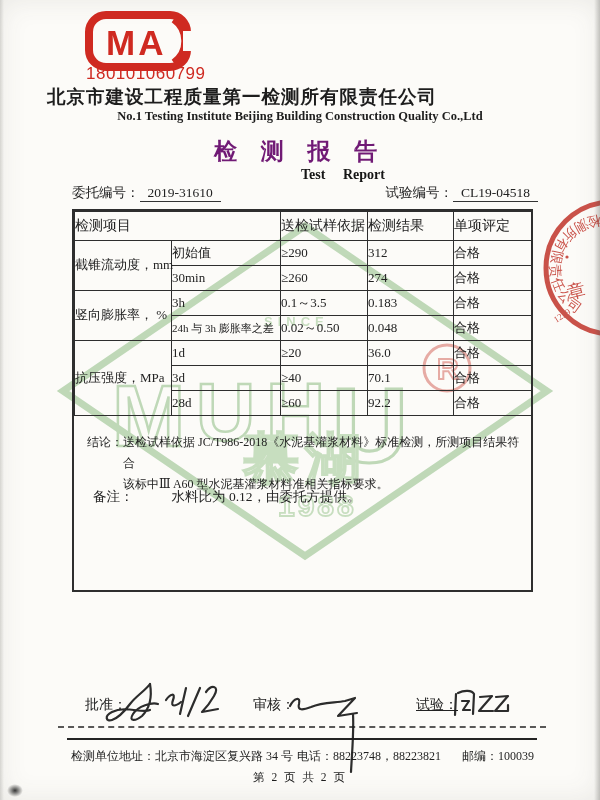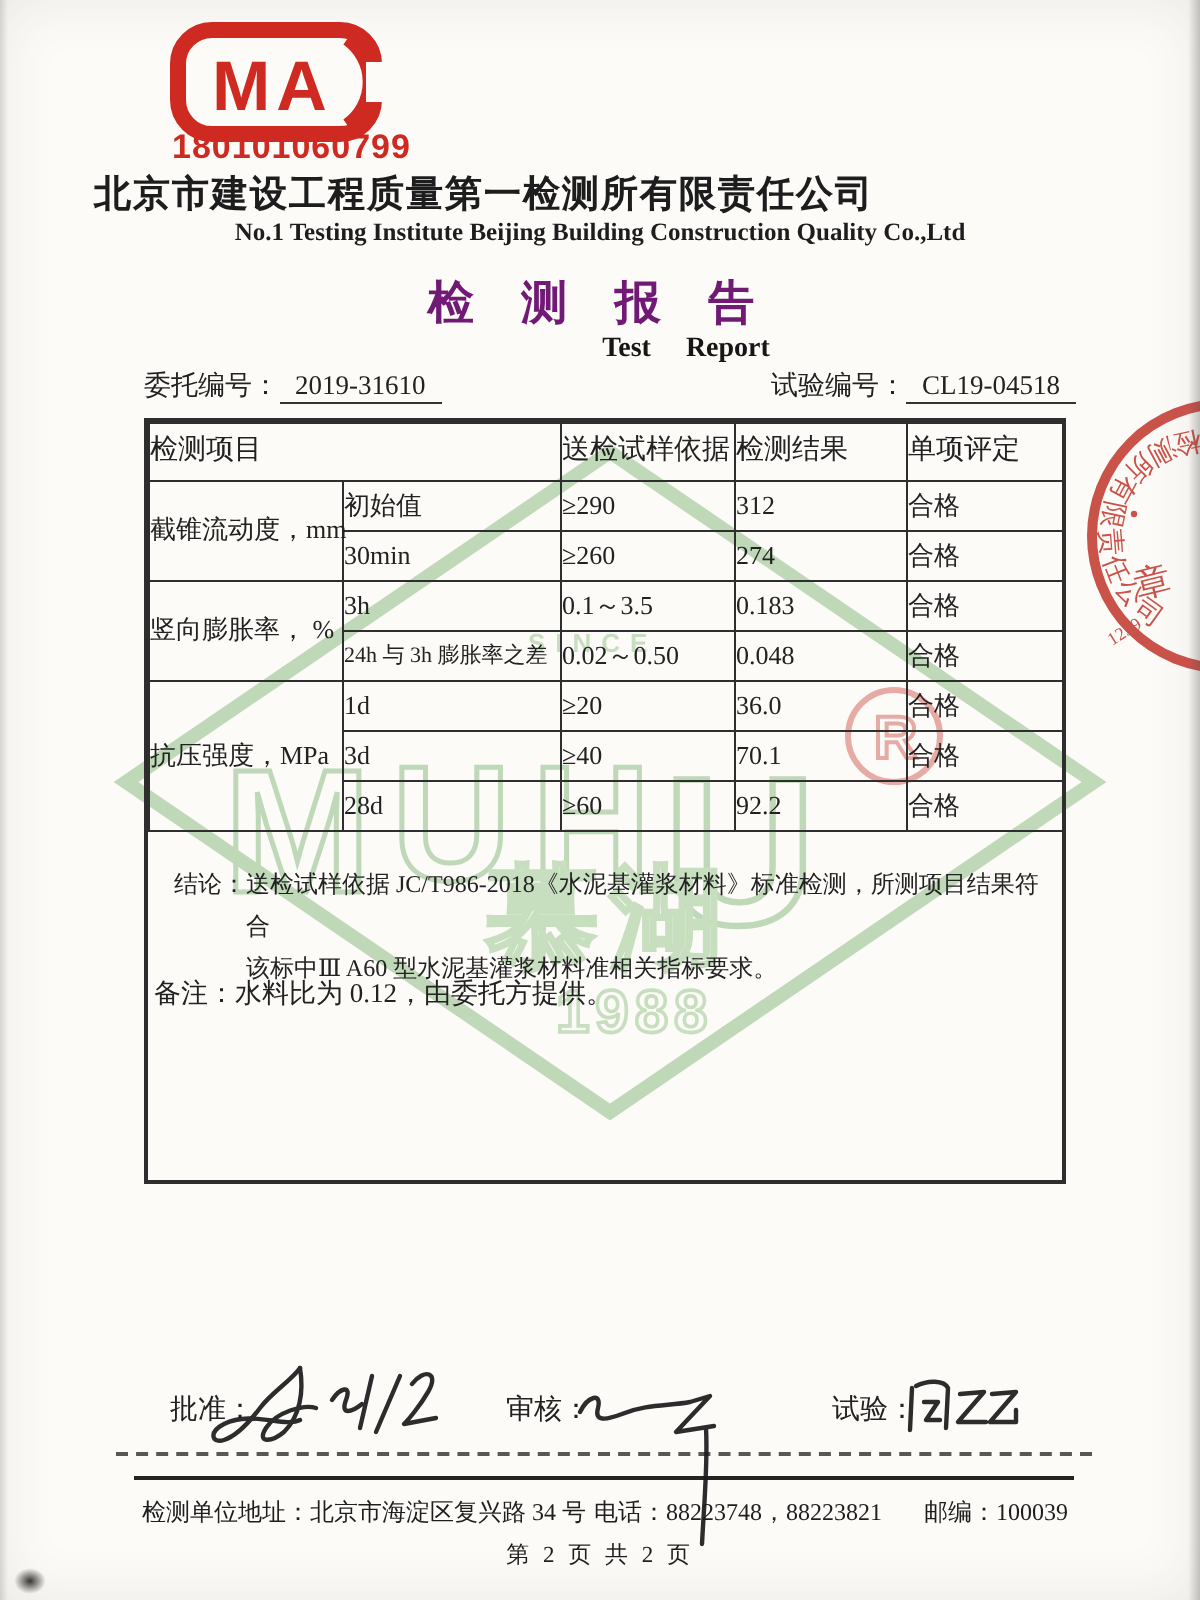--- a/index.html
+++ b/index.html
@@ -18,21 +18,21 @@
     background:linear-gradient(to left,rgba(80,80,75,.30),rgba(80,80,75,0));}
   .edge-left{position:absolute;left:0;top:0;bottom:0;width:4px;
     background:linear-gradient(to right,rgba(80,80,75,.18),rgba(80,80,75,0));}
   .smudge{position:absolute;left:7px;bottom:3px;width:16px;height:13px;border-radius:50% 60% 55% 45%;
     background:radial-gradient(ellipse at center,rgba(20,20,20,.85),rgba(20,20,20,0) 70%);}
   svg{position:absolute;left:0;top:0;}
   .underlay,.overlay{pointer-events:none;}
 
   
   .cma-num{position:absolute;left:86px;top:64px;font-family:"Liberation Sans",sans-serif;
-    font-weight:bold;font-size:17px;letter-spacing:.5px;color:#cf2a21;}
+    font-weight:normal;font-size:17px;letter-spacing:.5px;color:#cf2a21;}
   .co-cn{position:absolute;left:0;top:84px;width:484px;text-align:center;
     font-weight:bold;font-size:18.5px;letter-spacing:1px;color:#1d1d1d;}
   .co-en{position:absolute;left:0;top:109px;width:600px;text-align:center;
     font-weight:bold;font-size:12.5px;color:#1d1d1d;}
   .title-cn{position:absolute;left:0;top:136px;width:600px;text-align:center;
     font-weight:bold;font-size:23px;letter-spacing:9px;color:#701a75;}
   .title-en{position:absolute;left:0;top:167px;width:600px;text-align:center;
     font-weight:bold;font-size:14px;word-spacing:14px;color:#161616;margin-left:43px;}
   .ref-left{position:absolute;left:72px;top:184px;font-size:13.5px;}
   .ref-right{position:absolute;right:62px;top:184px;font-size:13.5px;}
@@ -45,27 +45,27 @@
   table.grid td,table.grid th{border:1px solid #2e2e2e;text-align:left;
     font-weight:normal;font-size:13px;padding:0;height:24px;line-height:1.1;
     overflow:visible;white-space:nowrap;}
   table.grid th{height:28px;font-size:14px;}
   td.grp{text-align:left;padding-left:7px;font-size:12.5px;}
   td.item{font-size:12px;}
 
   .concl{position:absolute;left:13px;top:221px;width:436px;font-size:12px;line-height:21px;
     display:flex;}
   .concl .lbl{flex:0 0 auto;white-space:nowrap;}
-  .remark{position:absolute;left:3px;top:277px;width:436px;font-size:13.5px;display:flex;}
+  .remark{position:absolute;left:19px;top:277px;width:436px;font-size:13.5px;display:flex;gap:38px;}
   .rdate{position:absolute;right:16px;top:337px;font-size:13.5px;}
   .rdate span{margin-left:6px;}
 
   
   .sig-label{position:absolute;top:696px;font-size:14px;}
-  .sig-approve{left:85px;} .sig-review{left:253px;} .sig-test{left:416px;}
+  .sig-approve{left:85px;} .sig-review{left:253px;} .sig-test{left:416px;text-decoration:underline;}
 
   
   .perf{position:absolute;left:58px;top:726px;width:488px;border-top:2.5px dashed #3c3c3c;opacity:.85;}
   .rule{position:absolute;left:67px;top:738px;width:470px;border-top:2px solid #242424;}
   .foot{position:absolute;top:748px;font-size:12px;color:#1e1e1e;white-space:nowrap;}
   .f-addr{left:71px;} .f-tel{left:297px;} .f-zip{left:462px;}
   .pageinfo{position:absolute;left:0;top:770px;width:600px;text-align:center;
     font-size:11.5px;letter-spacing:2px;color:#1e1e1e;}
 </style>
 </head>

